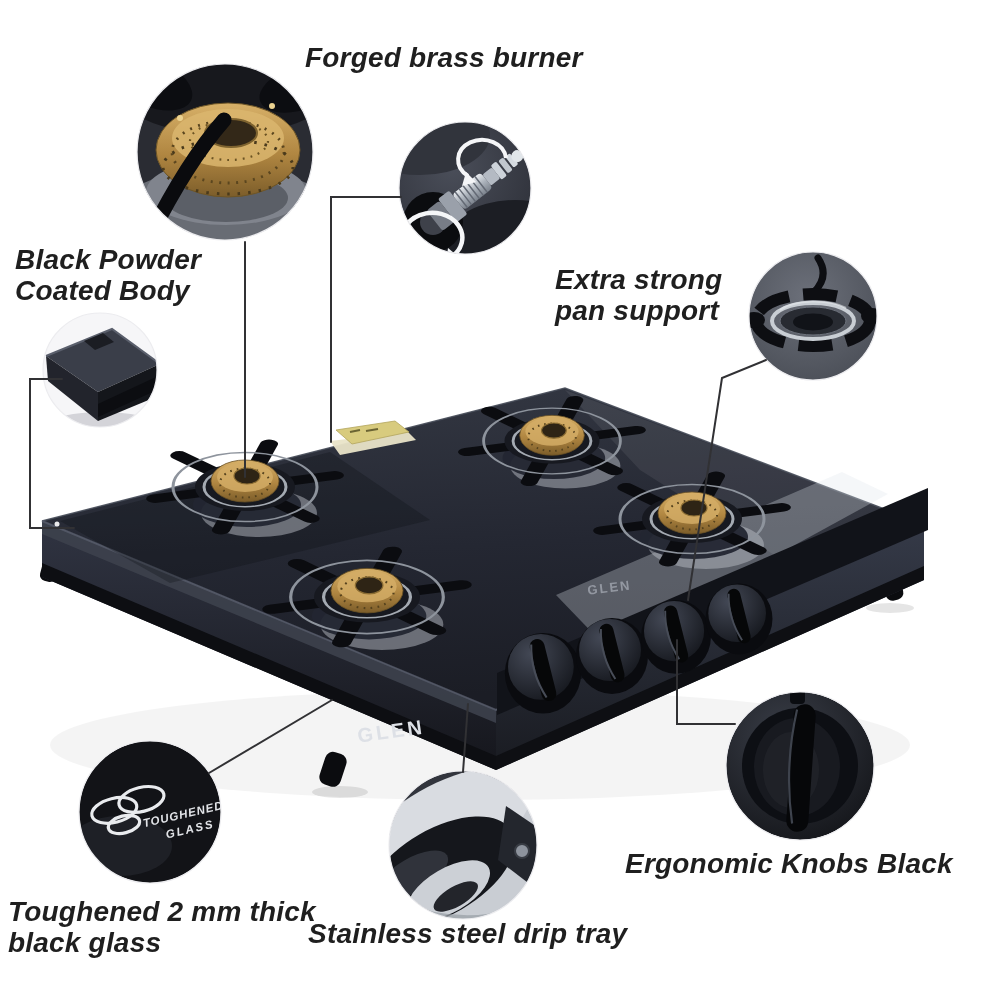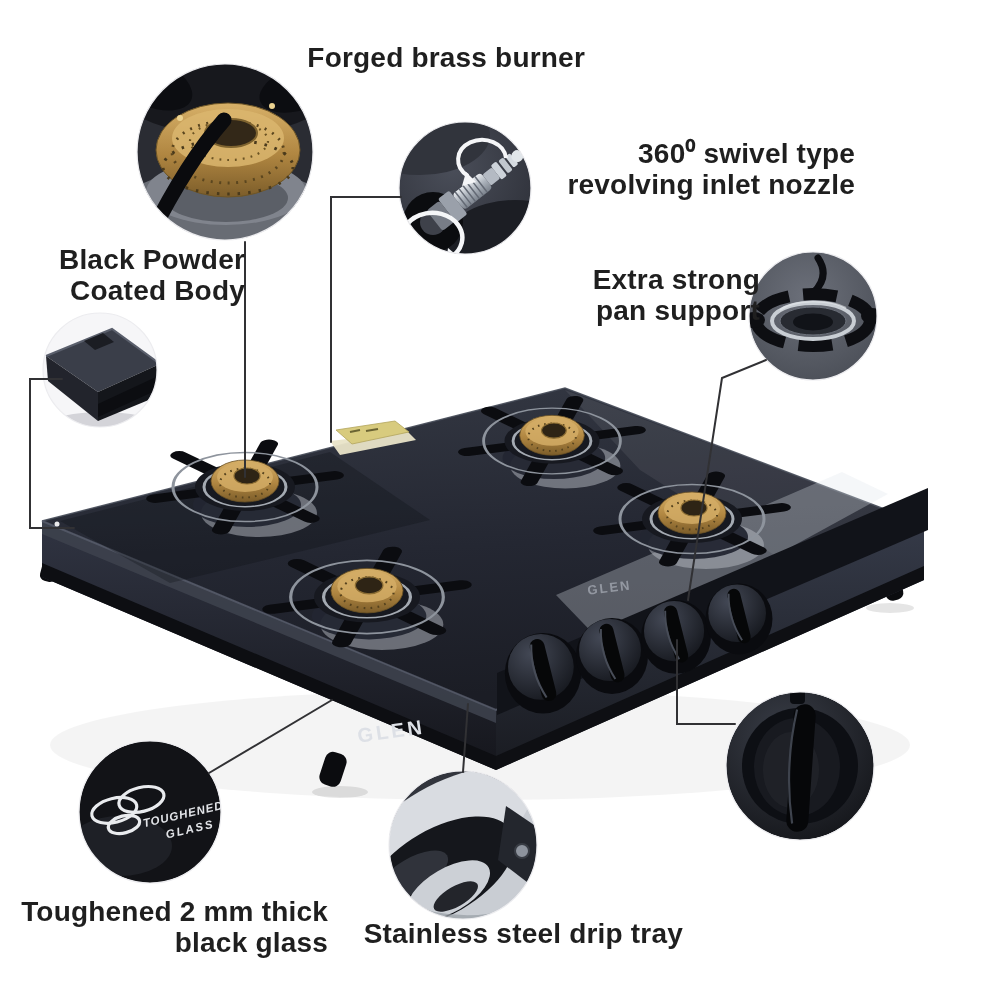--- a/index.html
+++ b/index.html
@@ -1,20 +1,20 @@
 <!DOCTYPE html>
 <html><head>
 <meta charset="utf-8">
 <style>
   html,body{margin:0;padding:0;background:#ffffff;}
   .stage{position:relative;width:1000px;height:1000px;background:#ffffff;overflow:hidden;
          font-family:"Liberation Sans", sans-serif;}
   .scene{position:absolute;left:0;top:0;}
   .label{position:absolute;color:#1f1f1f;font-weight:bold;font-size:28px;line-height:1.12;
-         text-align:right;letter-spacing:0.2px;}
+         text-align:left;letter-spacing:0.2px;font-style:italic;}
 </style>
 </head>
 <body>
 
 <div class="stage">
 
 <svg class="scene" width="1000" height="1000" viewBox="0 0 1000 1000">
   <defs>
     <linearGradient id="gGlass" x1="0" y1="0" x2="0.15" y2="1">
       <stop offset="0" stop-color="#343843"></stop>
@@ -285,24 +285,24 @@
     <path d="M62,379 H30 V528 H74"></path>
     <path d="M766,360 L722,378 L688,600"></path>
     <path d="M677,640 V724 H735"></path>
     <path d="M332,700 L209,773"></path>
     <path d="M468,704 L463,772"></path>
   </g>
 </svg>
 
 <div class="label" style="left:305px;top:42px;width:280px">Forged brass burner</div>
 
-<div class="label" style="left:545px;top:138px;width:310px">360⁰ swivel type revolving inlet nozzle</div>
 
 <div class="label" style="left:15px;top:244px;width:230px">Black Powder Coated Body</div>
 
 <div class="label" style="left:555px;top:264px;width:205px">Extra strong pan support</div>
 
+<div class="label" style="left:625px;top:848px;width:360px">Ergonomic Knobs Black</div>
 
 <div class="label" style="left:8px;top:896px;width:320px">Toughened 2 mm thick black glass</div>
 
 <div class="label" style="left:308px;top:918px;width:375px">Stainless steel drip tray</div>
 
 </div>
 
 </body></html>

